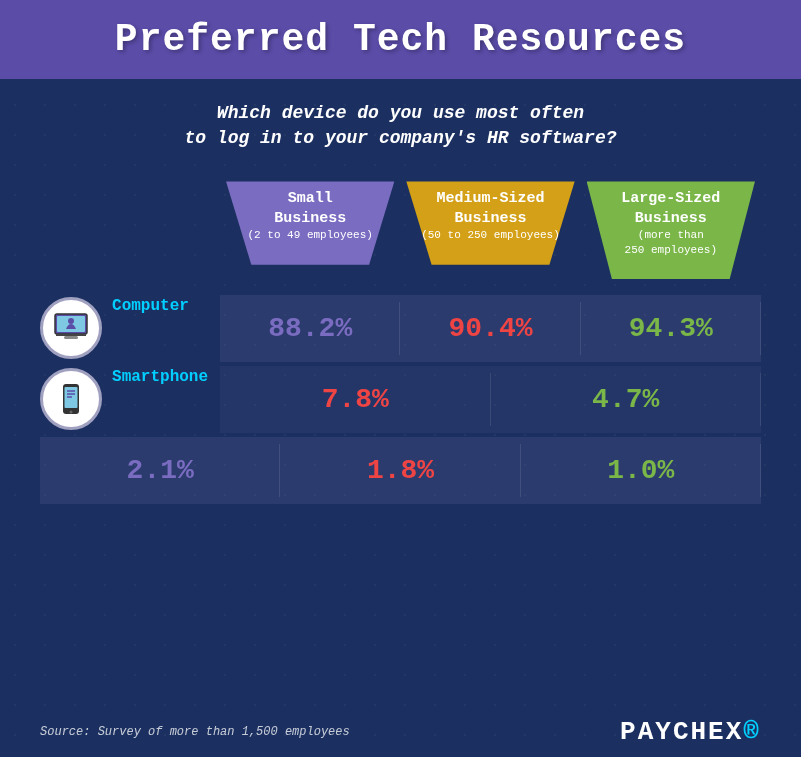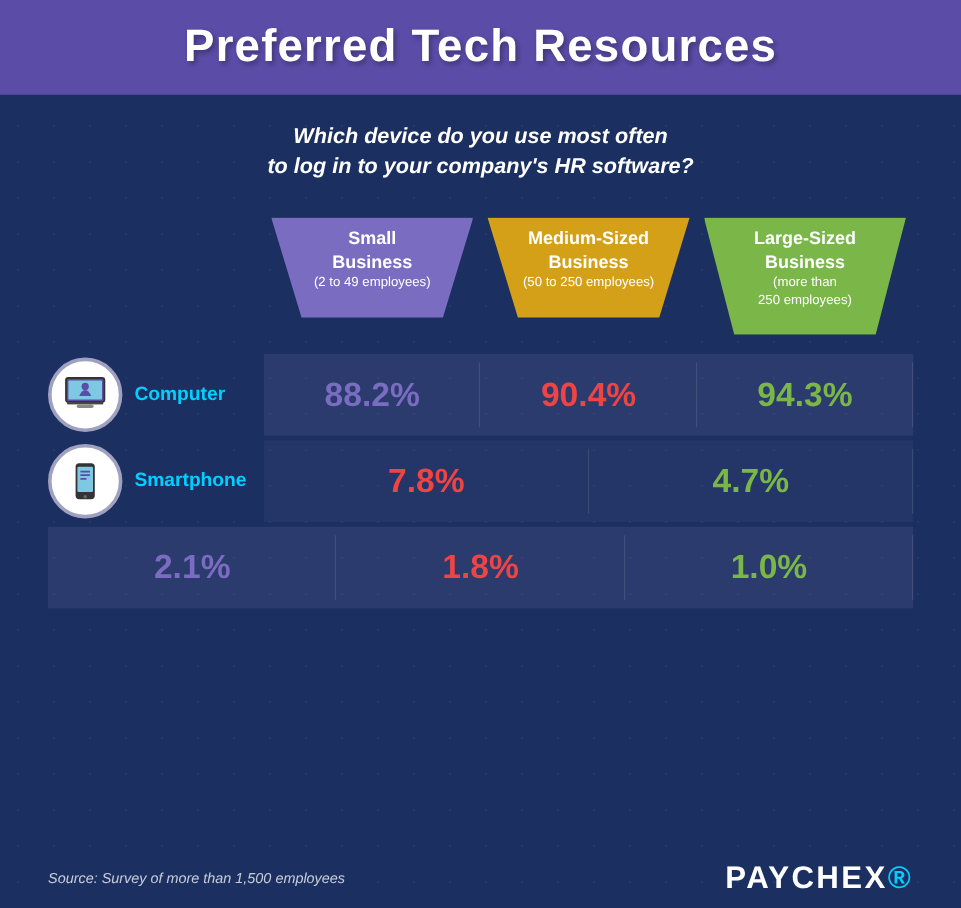--- a/index.html
+++ b/index.html
@@ -24,20 +24,21 @@
 
     .container {
       position: relative;
       z-index: 1;
       width: 801px;
       height: 757px;
       display: flex;
       flex-direction: column;
       align-items: center;
       padding: 0;
+      font-family: Liberation Mono, monospace;
     }
 
     
     .title-banner {
       width: 100%;
       background-color: #5b4ca8;
       padding: 18px 20px;
       text-align: center;
     }
 
@@ -113,21 +114,21 @@
 
     .data-row {
       display: flex;
       align-items: center;
       margin-bottom: 4px;
     }
 
     .row-icon-label {
       width: 180px;
       display: flex;
-      align-items: center;
+      align-items: flex-start;
       gap: 10px;
       flex-shrink: 0;
     }
 
     .icon-circle {
       width: 62px;
       height: 62px;
       border-radius: 50%;
       background-color: white;
       display: flex;

